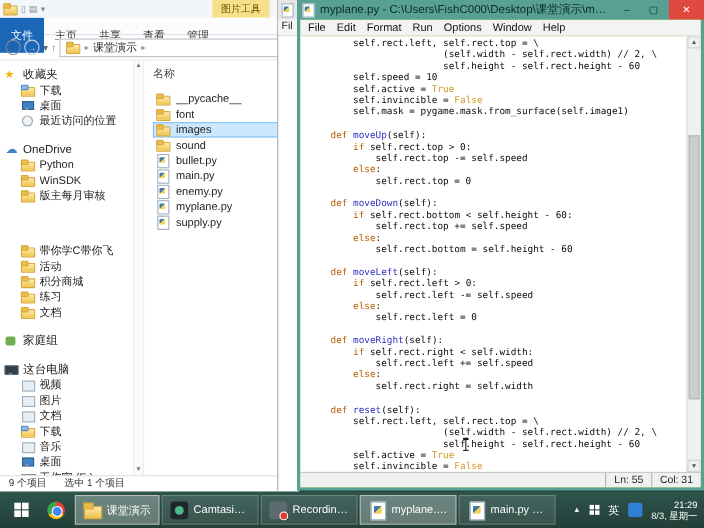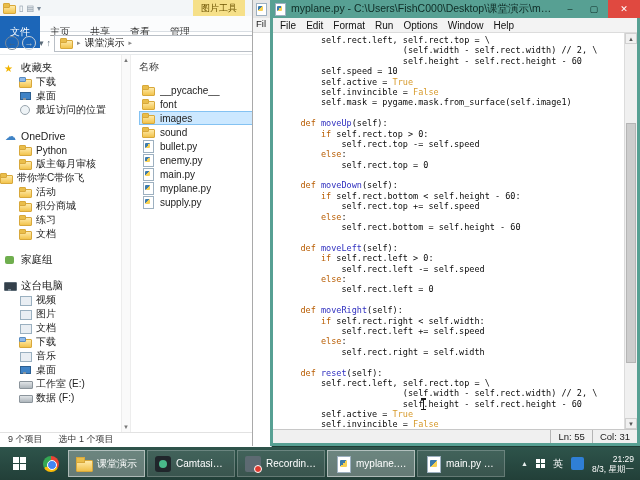--- a/index.html
+++ b/index.html
@@ -244,23 +244,27 @@
         <div class="side-item gap section" style="padding-left: 4px; text-align: center;">
           <span class="ic ic-cloud"></span>
           <span class="lbl">OneDrive</span>
         </div>
         <div class="side-item" style="padding-left: 19px;">
           <span class="ic ic-folder"></span>
           <span class="lbl">Python</span>
         </div>
         <div class="side-item" style="padding-left: 19px;">
           <span class="ic ic-folder"></span>
+          <span class="lbl">WinSDK</span>
+        </div>
+        <div class="side-item" style="padding-left: 19px;">
+          <span class="ic ic-folder"></span>
           <span class="lbl">版主每月审核</span>
         </div>
-        <div class="side-item" style="">
+        <div class="side-item" style="padding-left: 19px; margin-top: 36px;">
           <span class="ic ic-folder"></span>
           <span class="lbl">带你学C带你飞</span>
         </div>
         <div class="side-item" style="padding-left: 19px;">
           <span class="ic ic-folder"></span>
           <span class="lbl">活动</span>
         </div>
         <div class="side-item" style="padding-left: 19px;">
           <span class="ic ic-folder"></span>
           <span class="lbl">积分商城</span>
@@ -336,25 +340,25 @@
           <div class="file-row">
             <span class="ic ic-folder"></span>
             <span class="lbl">sound</span>
           </div>
           <div class="file-row">
             <span class="ic ic-python"></span>
             <span class="lbl">bullet.py</span>
           </div>
           <div class="file-row">
             <span class="ic ic-python"></span>
+            <span class="lbl">main.py</span>
+          </div>
+          <div class="file-row">
+            <span class="ic ic-python"></span>
             <span class="lbl">enemy.py</span>
-          </div>
-          <div class="file-row">
-            <span class="ic ic-python"></span>
-            <span class="lbl">main.py</span>
           </div>
           <div class="file-row">
             <span class="ic ic-python"></span>
             <span class="lbl">myplane.py</span>
           </div>
           <div class="file-row">
             <span class="ic ic-python"></span>
             <span class="lbl">supply.py</span>
           </div>
         </div>

